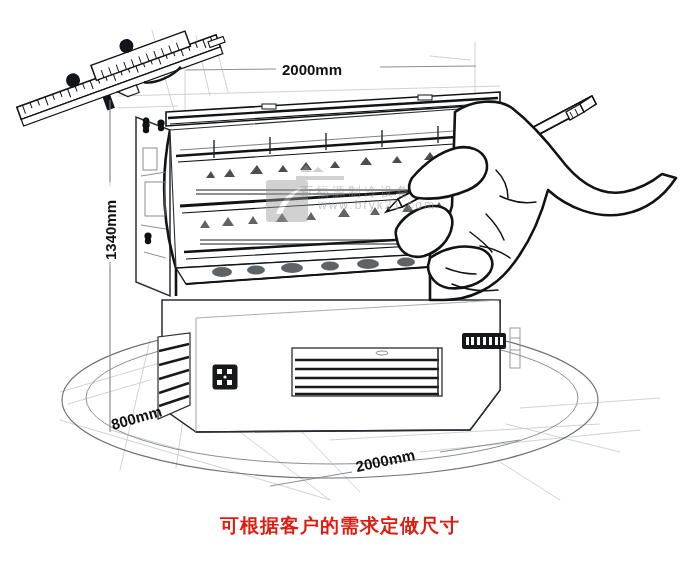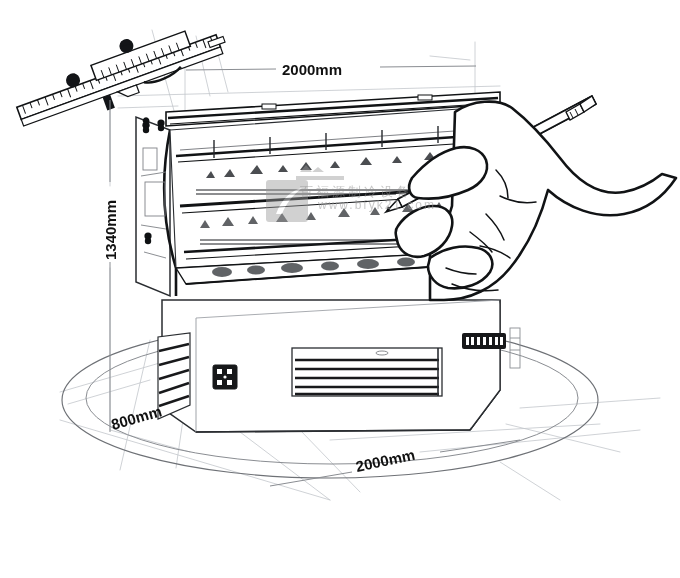--- a/index.html
+++ b/index.html
@@ -413,14 +413,15 @@
 
   <div class="wm wm-cn">百福源制冷设备</div>
   <div class="wm wm-url">www.bfyk21.com</div>
   <svg class="layer" viewBox="0 0 680 578" style="opacity:.45">
     <rect x="266" y="180" width="42" height="42" rx="3" fill="#9a9a9a"></rect>
     <path d="M276,214 C282,198 292,190 302,188 C292,196 286,204 282,214 Z" fill="#ffffff"></path>
     <path d="M300,172 l6,-7 6,7 6,-5 6,5 h-24 z" fill="#9a9a9a"></path>
     <path d="M296,176 h48 v4 h-48 z" fill="#9a9a9a"></path>
   </svg>
 
+  <div class="caption">可根据客户的需求定做尺寸</div>
 
 </div>
 
 </body></html>

